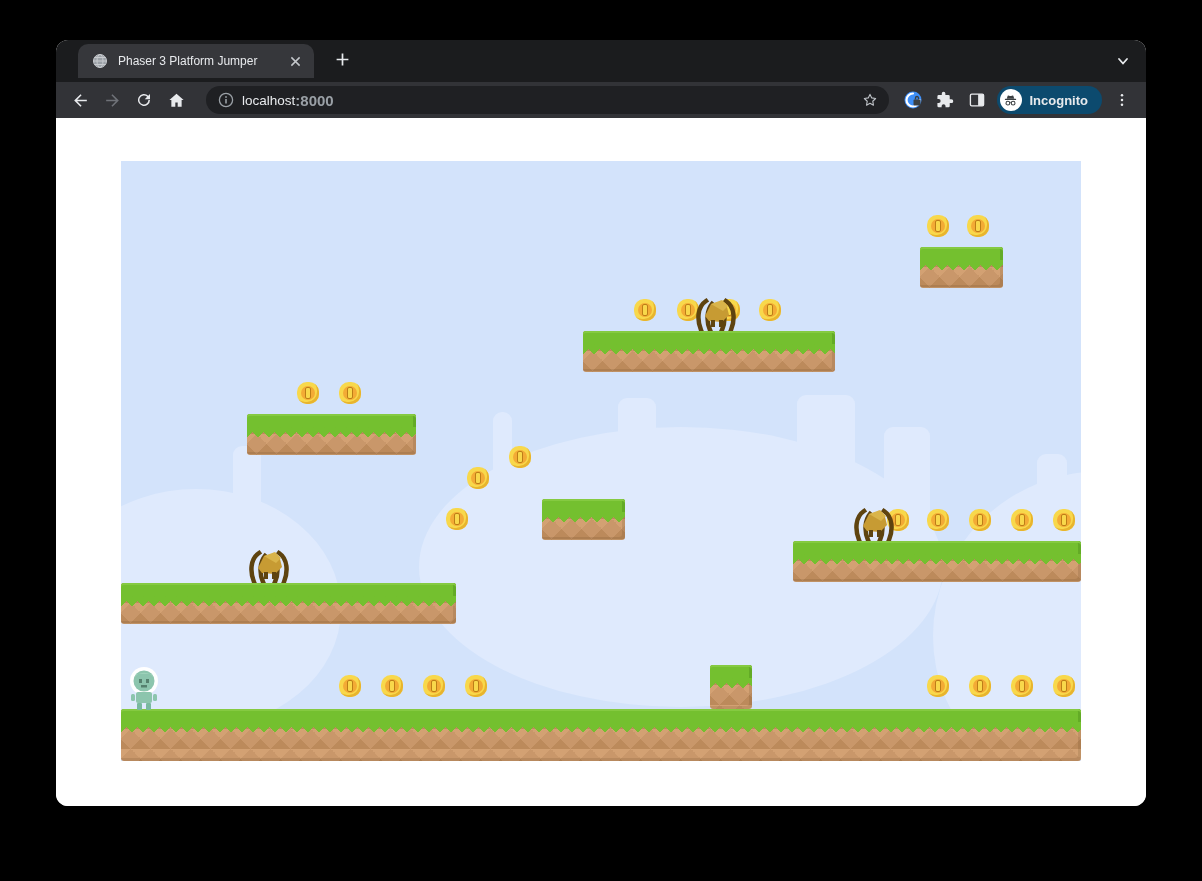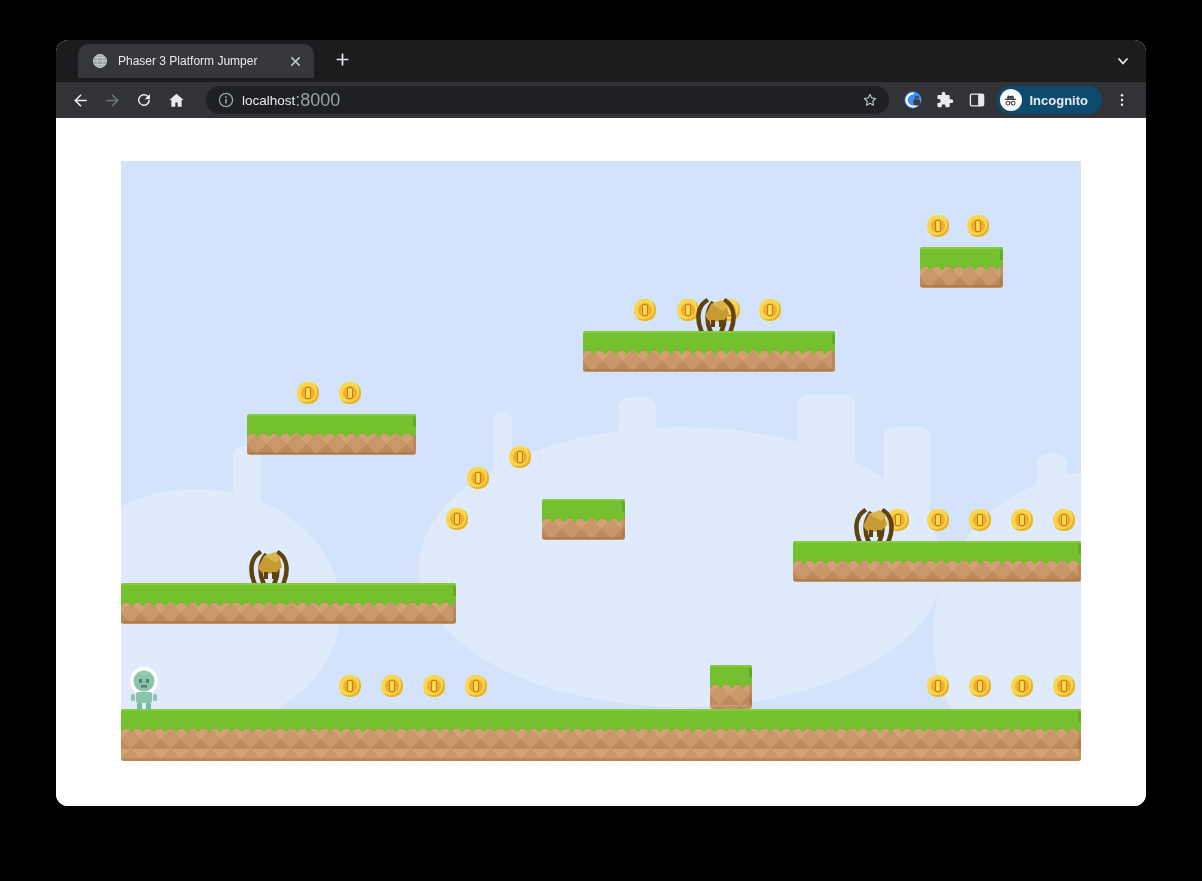--- a/index.html
+++ b/index.html
@@ -19,21 +19,21 @@
   .tab-close { width:18px; height:18px; }
   .newtab { width:28px; height:28px; margin:0 0 4px 14px; }
   .tab-chevron { position:absolute; right:13px; top:11px; width:20px; height:20px; }
 
   
   .toolbar { height:36px; background:#323337; display:flex; align-items:center; padding:0 8px; }
   .nav-btn { width:28px; height:28px; margin:0 2px; display:flex; align-items:center; justify-content:center; border-radius:50%; }
   .omnibox { flex:1; height:28px; margin:0 8px 0 14px; background:#1f2023; border-radius:14px;
              display:flex; align-items:center; padding:0 10px 0 12px; }
   .omni-host { color:#e8eaed; font-size:13.5px; margin-left:8px; }
-  .omni-port { color:#9aa0a6; font-size:18px; }
+  .omni-port { color:#9aa0a6; font-size:15px;font-weight:bold; }
   .omni-spacer { flex:1; }
   .ext-btn { width:28px; height:28px; margin:0 2px; display:flex; align-items:center; justify-content:center; }
   .incog { height:28px; background:#0c4a6e; border-radius:14px; display:flex; align-items:center;
            padding:3px 14px 3px 3px; margin:0 4px; }
   .incog-circle { width:22px; height:22px; border-radius:50%; background:#fff; display:flex; align-items:center; justify-content:center; }
   .incog-label { color:#e8eaed; font-size:13px; font-weight:600; margin-left:8px; }
 
   
   .page { position:relative; width:100%; height:688px; background:#fff; }
   .canvas { position:absolute; background:#d3e3fb; overflow:hidden; }

